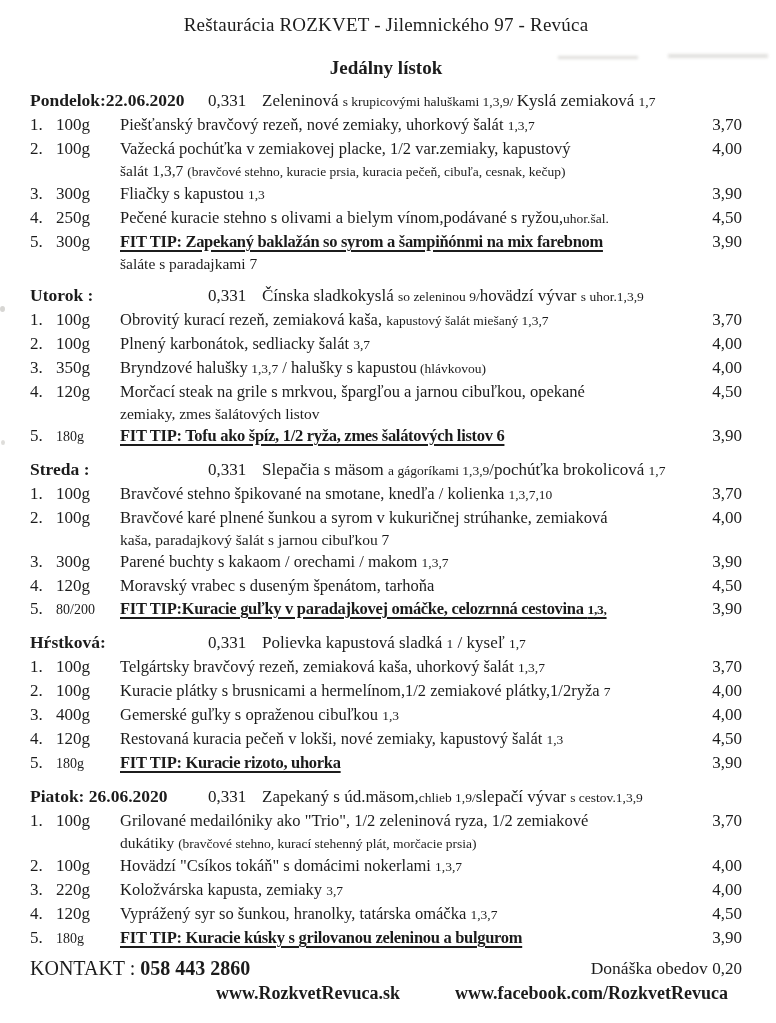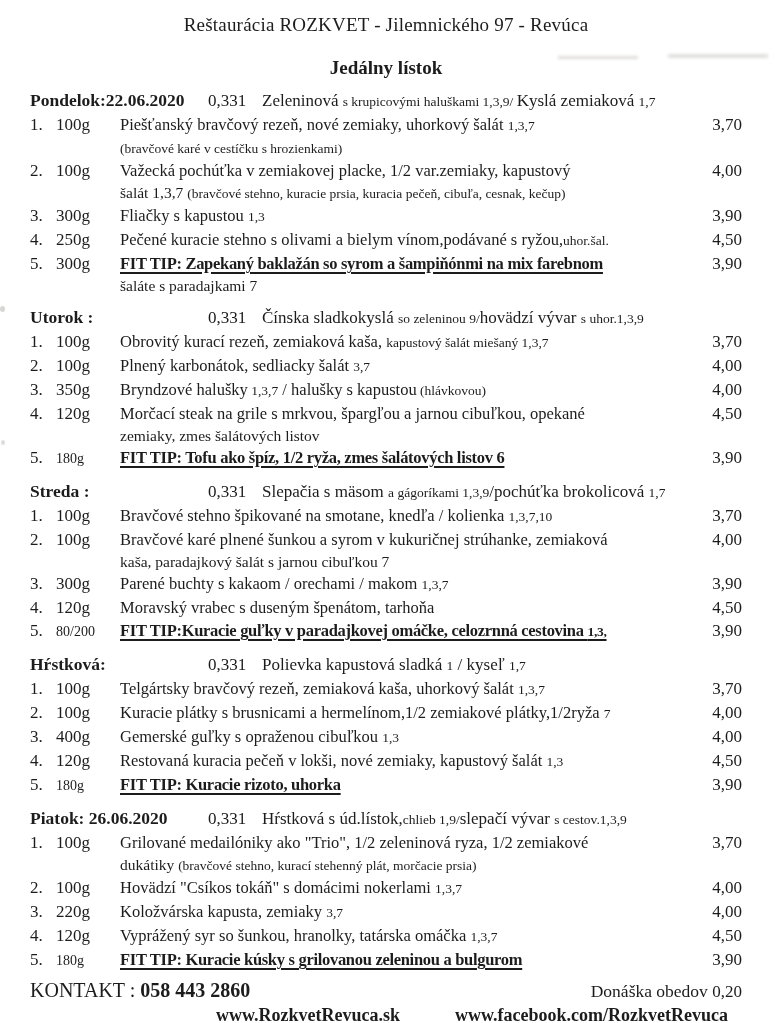--- a/index.html
+++ b/index.html
@@ -34,21 +34,21 @@
   .sm { font-size:13.5px; }
   .desc.fit span { font-weight:bold; }
   .desc.fit { text-decoration:underline; text-underline-offset:3px;
               text-decoration-thickness:1.5px; letter-spacing:-0.3px; }
 
   .sub-row { display:flex; line-height:21px; }
   .sub-indent { width:90px; flex:none; }
   .sub-text { font-size:15.5px; white-space:nowrap; }
 
   .footer { margin-top:7px; }
-  .contact-row { display:flex; justify-content:space-between; align-items:flex-end; }
+  .contact-row { display:flex; justify-content:space-between; align-items:center; }
   .contact-left { font-size:20px; }
   .contact-left .phone { font-weight:bold; }
   .delivery { font-size:17.5px; }
   .delivery .dprice { font-size:17px; }
   .links-row { display:flex; justify-content:space-between; align-items:baseline;
                padding:3px 14px 0 186px; font-weight:bold; font-size:18px; }
 
   .artifact { position:absolute; background:#b6b4ae; pointer-events:none; }
   .artifact.smudge1 { top:56px; left:558px; width:80px; height:3px; opacity:.45; filter:blur(1.5px); }
   .artifact.smudge2 { top:54px; left:668px; width:100px; height:4px; opacity:.4; filter:blur(1.5px); }
@@ -69,24 +69,20 @@
           <span class="day-name">Pondelok:22.06.2020</span>
           <span class="day-vol">0,331</span>
           <span class="day-soup"><span class="">Zeleninová </span><span class="sm">s krupicovými haluškami 1,3,9/ </span><span class="">Kyslá zemiaková </span><span class="sm">1,7</span></span>
         </div>
         <div class="item-row">
           <span class="num">1.</span>
           <span class="wt">100g</span>
           <span class="desc"><span class="b ">Piešťanský bravčový rezeň</span><span class="">, nové zemiaky, uhorkový šalát </span><span class="sm">1,3,7</span></span>
           <span class="price">3,70</span>
         </div>
-        <div class="sub-row">
-          <span class="sub-indent"></span>
-          <span class="sub-text"><span class="sm">(bravčové karé v cestíčku s hrozienkami)</span></span>
-        </div>
         <div class="item-row">
           <span class="num">2.</span>
           <span class="wt">100g</span>
           <span class="desc"><span class="b ">Važecká pochúťka v zemiakovej placke</span><span class="">, 1/2 var.zemiaky, kapustový</span></span>
           <span class="price">4,00</span>
         </div>
         <div class="sub-row">
           <span class="sub-indent"></span>
           <span class="sub-text"><span class="">šalát 1,3,7 </span><span class="sm">(bravčové stehno, kuracie prsia, kuracia pečeň, cibuľa, cesnak, kečup)</span></span>
         </div>
@@ -229,21 +225,21 @@
           <span class="num">5.</span>
           <span class="wt sm">180g</span>
           <span class="desc fit"><span class="">FIT TIP: Kuracie rizoto, uhorka</span></span>
           <span class="price">3,90</span>
         </div>
       </div>
       <div class="day-block">
         <div class="day-row">
           <span class="day-name">Piatok: 26.06.2020</span>
           <span class="day-vol">0,331</span>
-          <span class="day-soup"><span class="">Hŕstková s úd.lístok,</span><span class="sm">chlieb 1,9/</span><span class="">slepačí vývar </span><span class="sm">s cestov.1,3,9</span></span>
+          <span class="day-soup"><span class="">Zapekaný s úd.mäsom,</span><span class="sm">chlieb 1,9/</span><span class="">slepačí vývar </span><span class="sm">s cestov.1,3,9</span></span>
         </div>
         <div class="item-row">
           <span class="num">1.</span>
           <span class="wt">100g</span>
           <span class="desc"><span class="b ">Grilované medailóniky ako "Trio"</span><span class="">, 1/2 zeleninová ryza, 1/2 zemiakové</span></span>
           <span class="price">3,70</span>
         </div>
         <div class="sub-row">
           <span class="sub-indent"></span>
           <span class="sub-text"><span class="">dukátiky </span><span class="sm">(bravčové stehno, kurací stehenný plát, morčacie prsia)</span></span>

